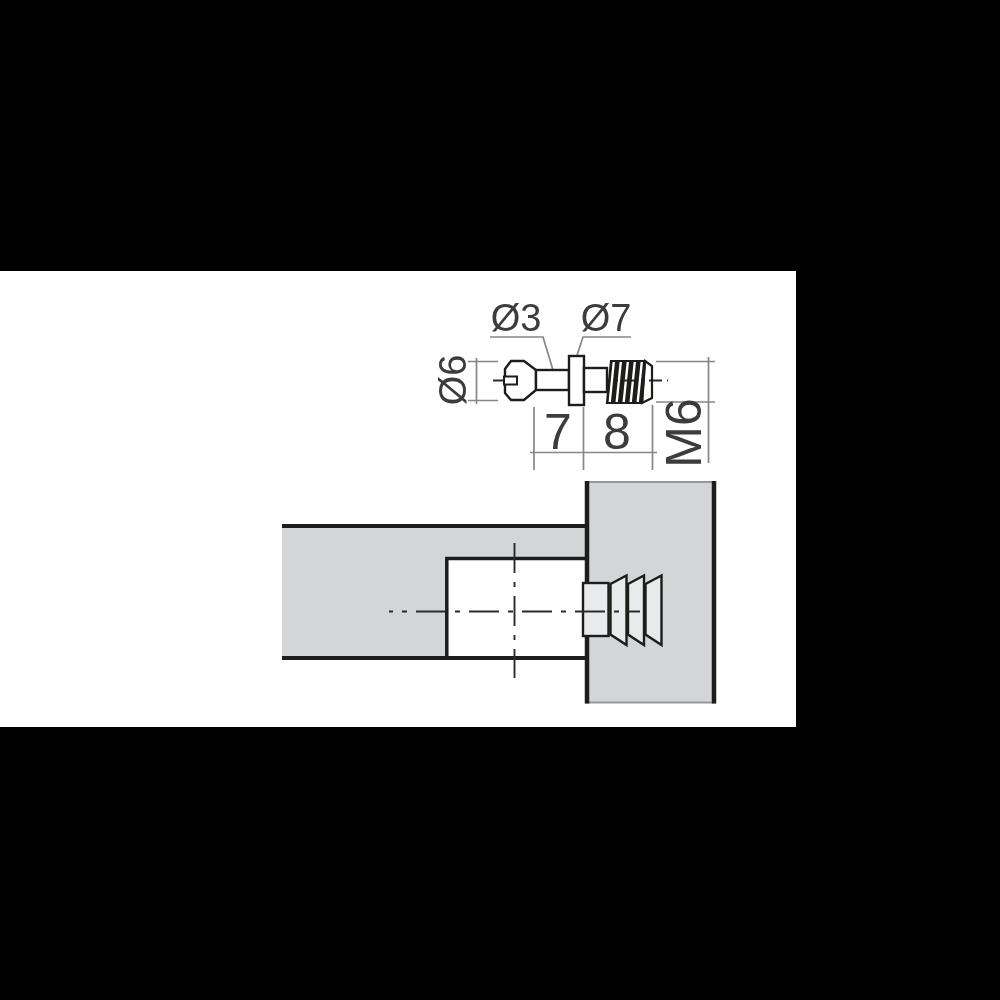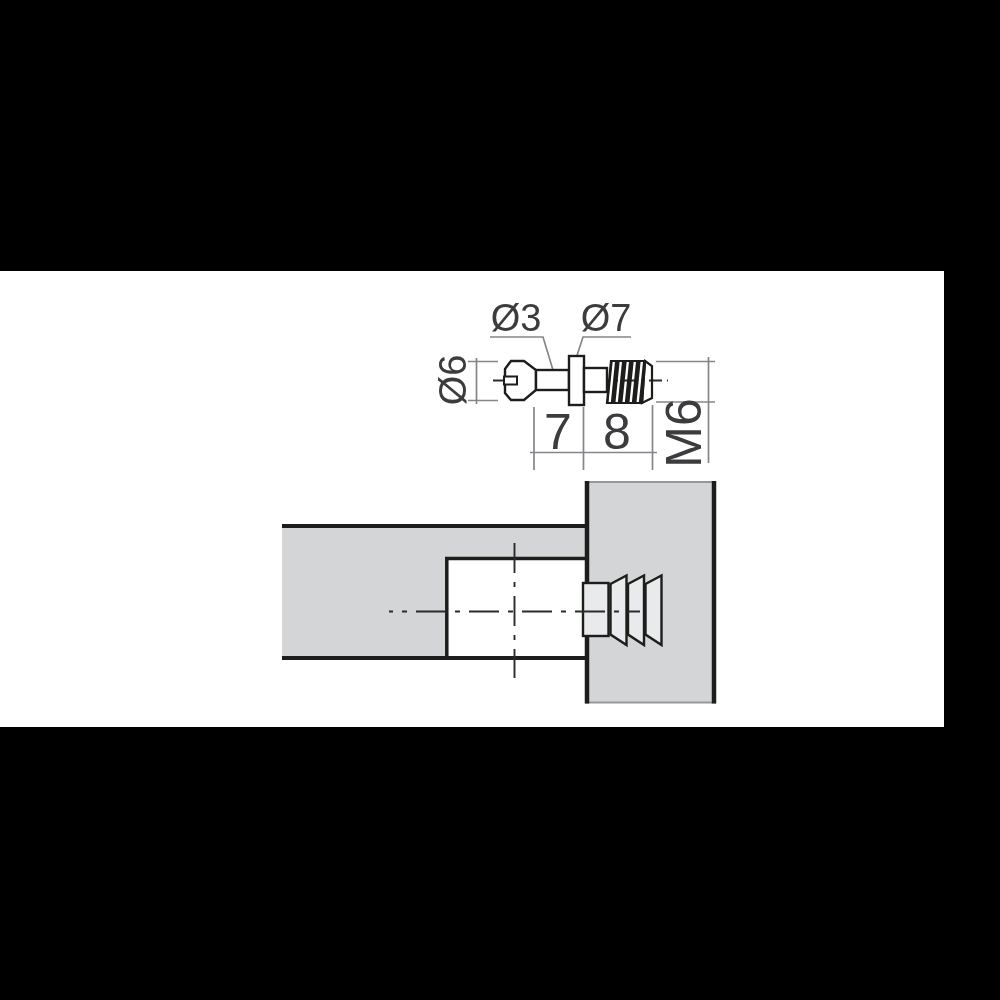--- a/index.html
+++ b/index.html
@@ -1,20 +1,20 @@
 <!DOCTYPE html>
 <html><head>
 <meta charset="utf-8">
 <style>
   html,body{margin:0;padding:0;background:#000;}
   .stage{position:relative;width:1000px;height:1000px;background:#000;overflow:hidden;}
   .bar{position:absolute;left:0;width:1000px;background:#000;}
   .bar.top{top:0;height:271px;}
   .bar.bottom{top:727px;height:273px;}
-  .canvas{position:absolute;left:0;top:271px;width:944px;height:456px;background:#fff;}
+  .canvas{position:absolute;left:0;top:271px;width:796px;height:456px;background:#fff;}
   svg{position:absolute;left:0;top:0;}
   .outline{stroke:#1d1d1b;fill:none;}
   .part{stroke:#1d1d1b;}
   .thick{stroke-width:4px;}
   .med{stroke-width:2.4px;}
   .thin-edge{stroke:#97989a;stroke-width:1.8px;fill:none;}
   .dim{stroke:#85868a;stroke-width:1.7px;fill:none;}
   .cl{stroke:#2b2b2d;stroke-width:1.9px;fill:none;}
   .cl-top{stroke-dasharray:13 5 3 5;}
   .cl-big{stroke-dasharray:30 9 5 9;}

